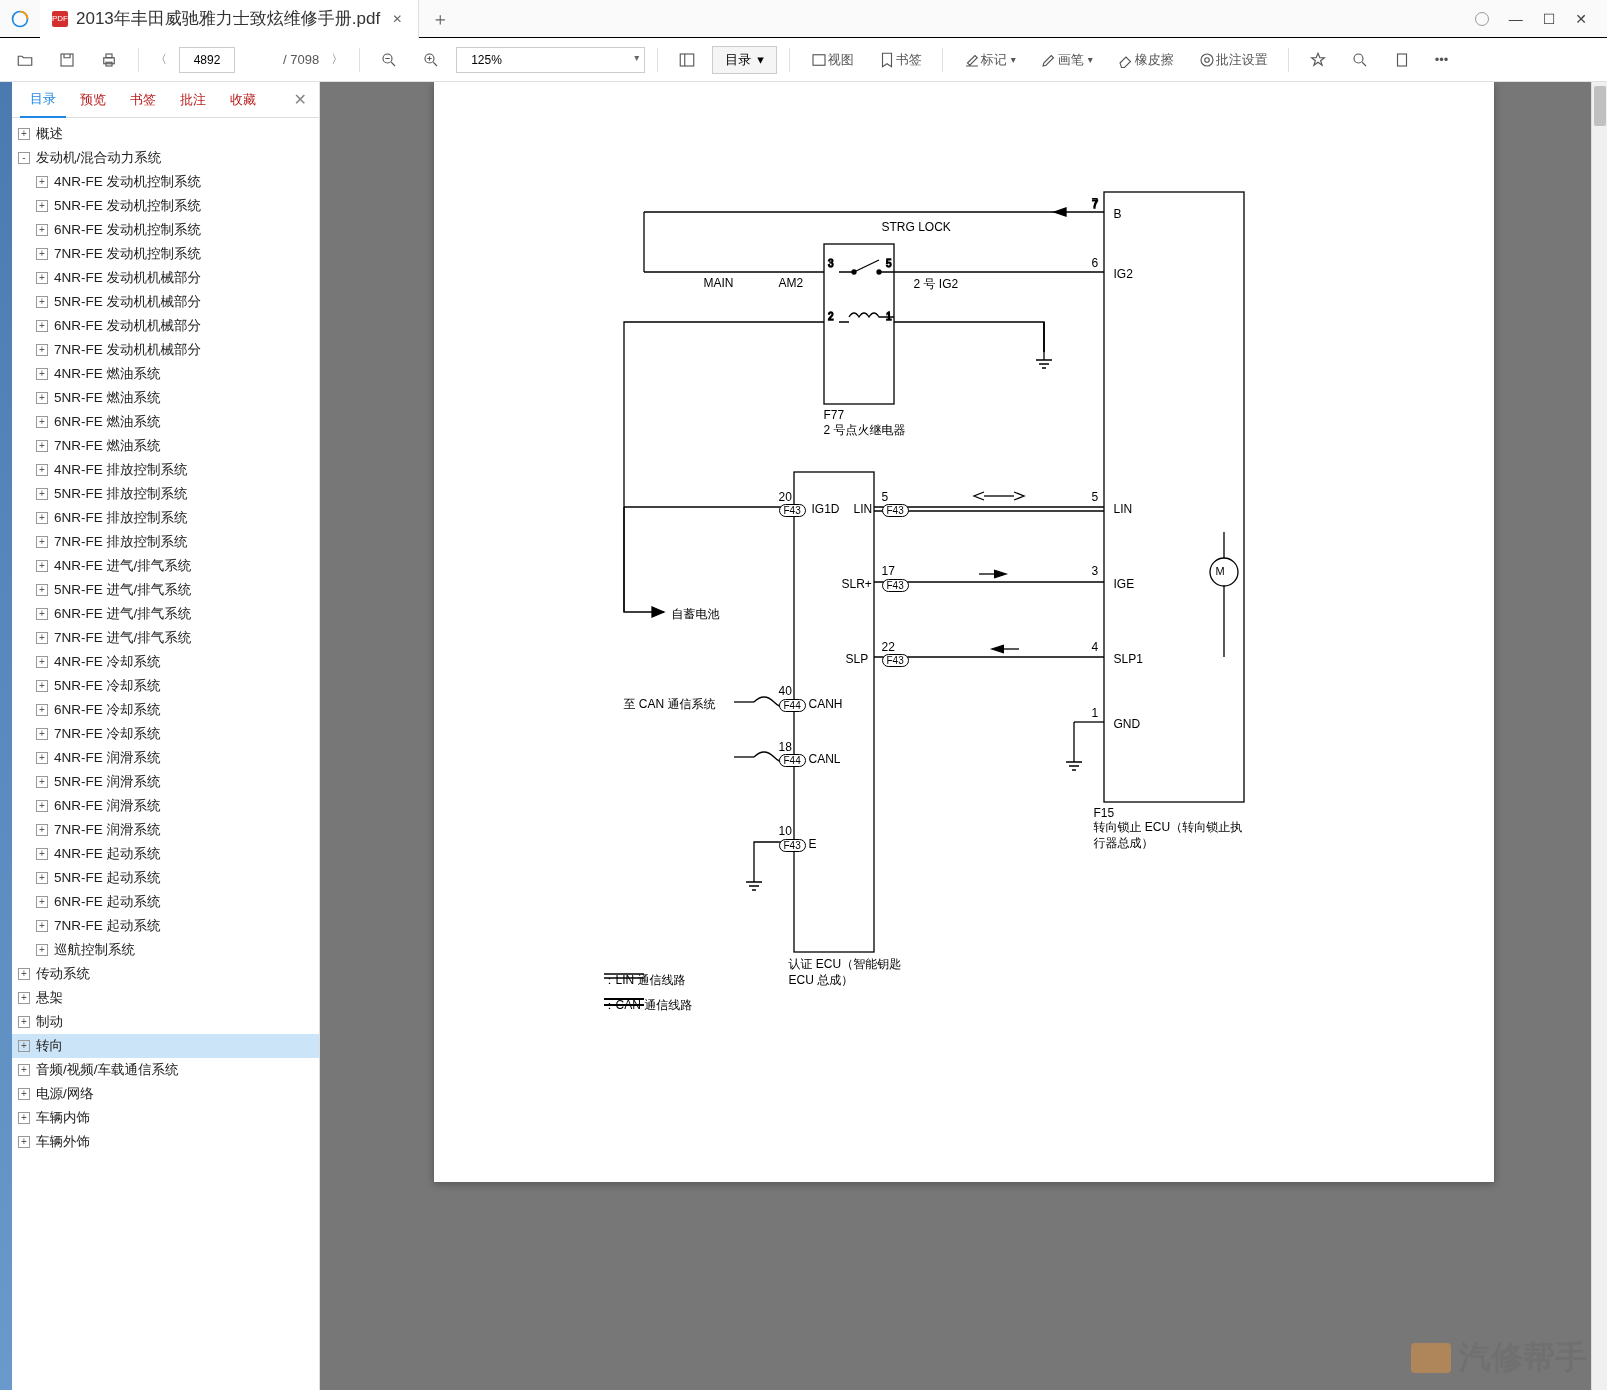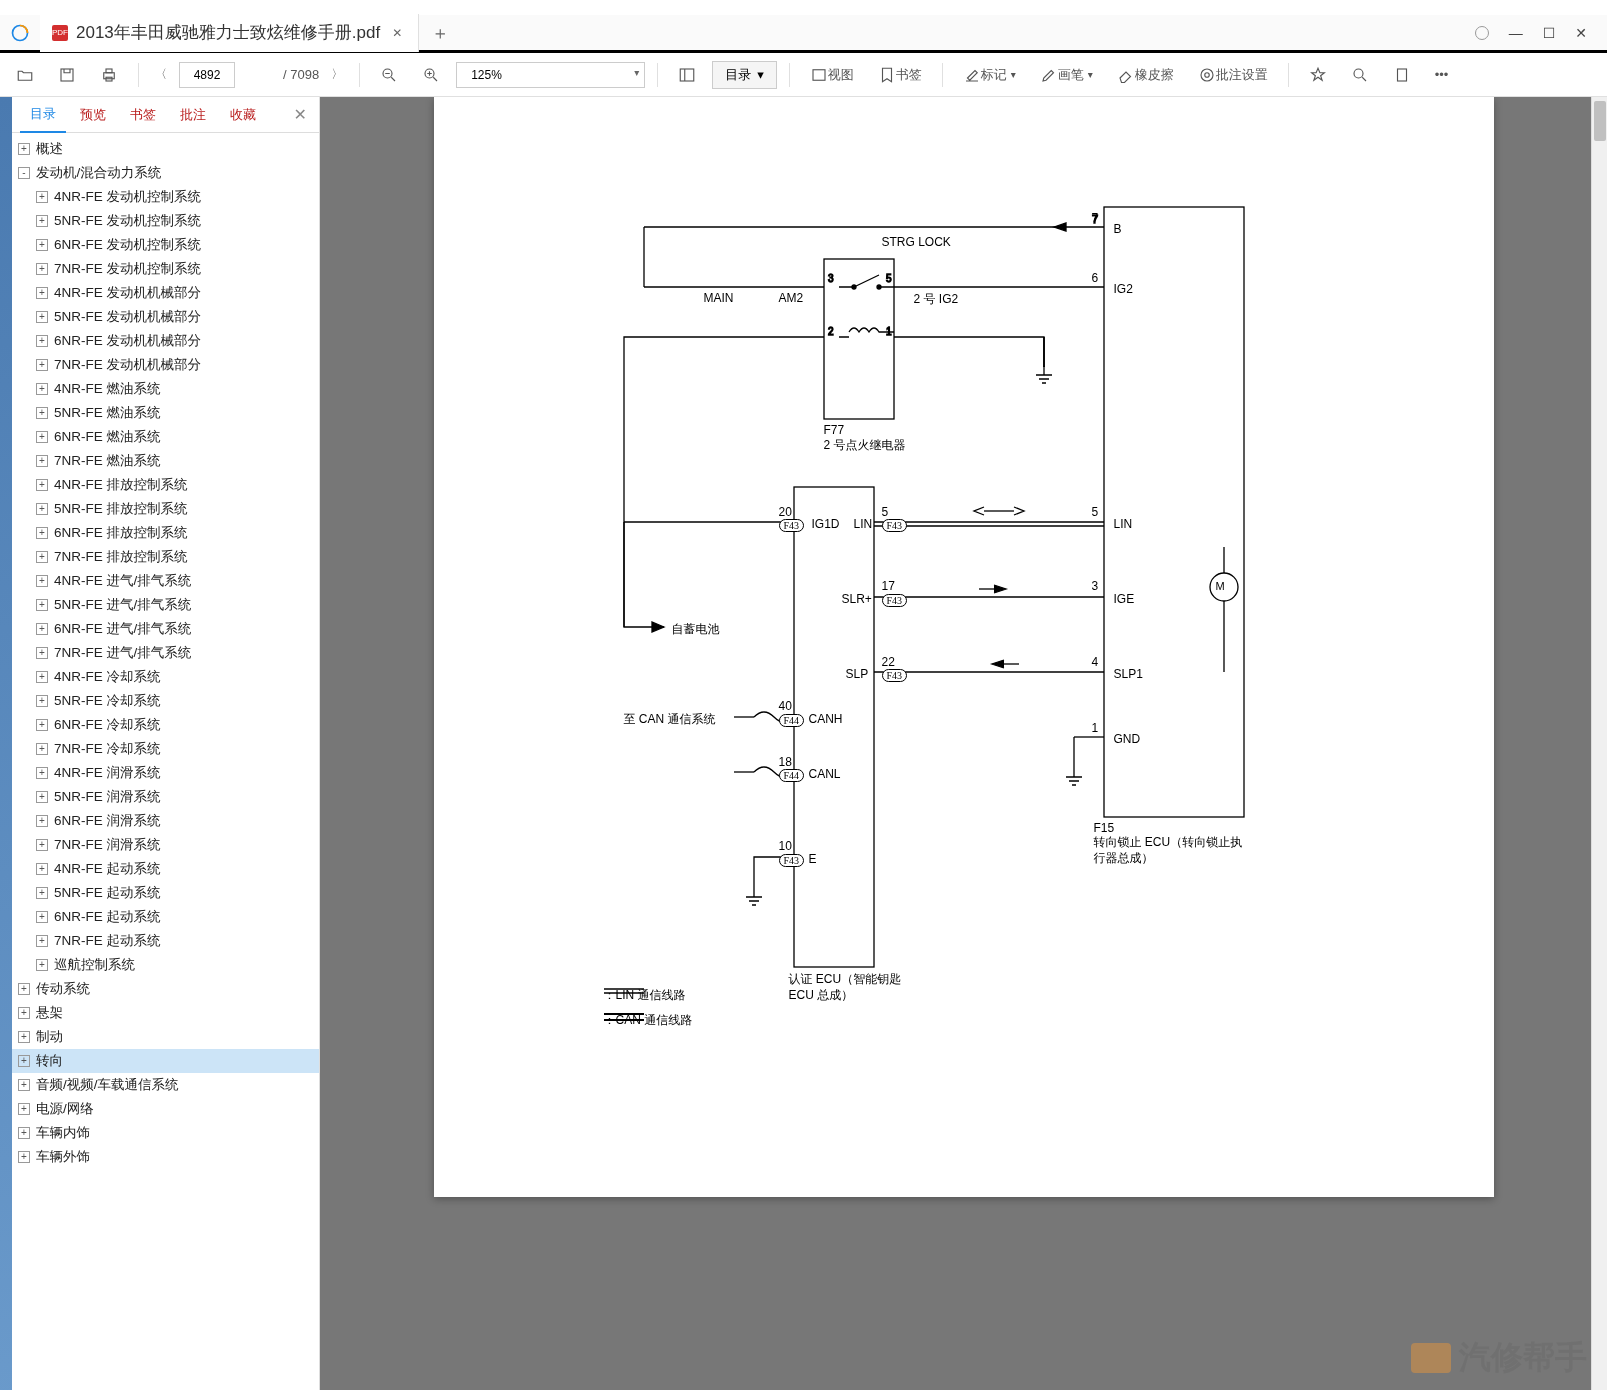--- a/index.html
+++ b/index.html
@@ -1,19 +1,19 @@
 <!DOCTYPE html>
 <html><head>
 <meta charset="utf-8">
 <style>
 * { box-sizing: border-box; margin: 0; padding: 0; }
 body { font-family: "Microsoft YaHei", Arial, sans-serif; font-size: 12px; background: #fff; width: 1607px; height: 1390px; overflow: hidden; position: relative; }
 
 
-.title-bar { height: 38px; display: flex; align-items: center; background: #fafafa; border-bottom: 3px solid #000000; margin-top: 15px; }
+.title-bar { height: 38px; display: flex; align-items: center; background: #fafafa; border-bottom: 1px solid #000000; }
 .app-logo { width: 40px; height: 38px; display: flex; align-items: center; justify-content: center; }
 .app-logo svg { width: 20px; height: 20px; }
 .tab { display: flex; align-items: center; height: 38px; padding: 0 12px; background: #fff; border-right: 1px solid #e0e0e0; gap: 8px; }
 .pdf-icon { width: 16px; height: 16px; background: #d32f2f; color: #fff; font-size: 8px; display: flex; align-items: center; justify-content: center; border-radius: 2px; }
 .tab-title { font-size: 17px; color: #333; }
 .tab-close { color: #666; cursor: pointer; padding: 0 4px; }
 .new-tab { padding: 0 12px; color: #666; cursor: pointer; font-size: 18px; }
 .window-controls { margin-left: auto; display: flex; gap: 20px; padding-right: 20px; align-items: center; }
 .window-controls span { cursor: pointer; color: #444; font-size: 14px; }
 .ctrl-circle { width: 14px; height: 14px; border: 1px solid #999; border-radius: 50%; display: inline-block; }
@@ -47,21 +47,21 @@
 .indent-1 { padding-left: 24px; }
 
 
 .main { flex: 1; background: #888; background: #999; position: relative; overflow: hidden; }
 .main-inner { background: #777; width: 100%; height: 100%; display: flex; justify-content: center; overflow: auto; }
 .page { width: 1060px; height: 1100px; background: #fff; margin-top: 0; position: relative; box-shadow: 0 2px 8px rgba(0,0,0,0.3); }
 .page-header { background: #555; color: #fff; font-size: 12px; padding: 4px 10px; font-weight: bold; }
 .diagram { position: relative; width: 760px; height: 900px; margin: 30px auto 0; }
 .diagram svg { position: absolute; top: 0; left: 0; }
 .dlabel { position: absolute; font-size: 12px; color: #000; font-family: Arial, sans-serif; }
-.conn-label { background: #fff; border: 1px solid #000; border-radius: 8px; padding: 0 4px; font-size: 10px; font-family: Liberation Serif, serif; }
+.conn-label { background: #fff; border: 1px solid #000; border-radius: 8px; padding: 0 4px; font-size: 10px; }
 
 
 .scrollbar-v { position: absolute; right: 0; top: 0; width: 16px; height: 100%; background: #f0f0f0; border-left: 1px solid #ddd; }
 .scroll-thumb { position: absolute; left: 2px; width: 12px; background: #c0c0c0; border-radius: 2px; }
 
 
 .watermark { position: absolute; right: 20px; bottom: 10px; font-size: 32px; font-weight: bold; color: rgba(100,100,100,0.35); display: flex; align-items: center; gap: 8px; }
 .wm-logo { width: 40px; height: 30px; background: rgba(230,150,60,0.5); border-radius: 4px; }
 </style>
 </head>

